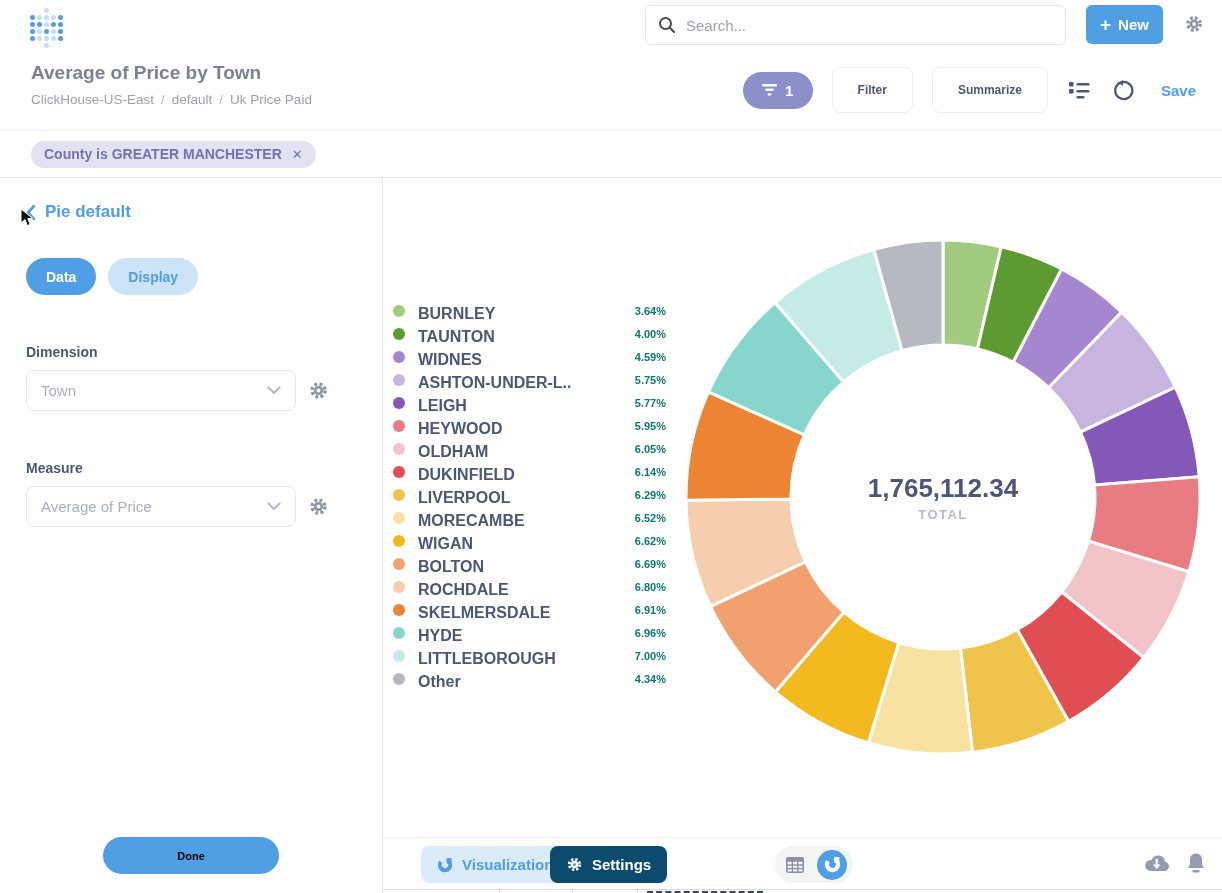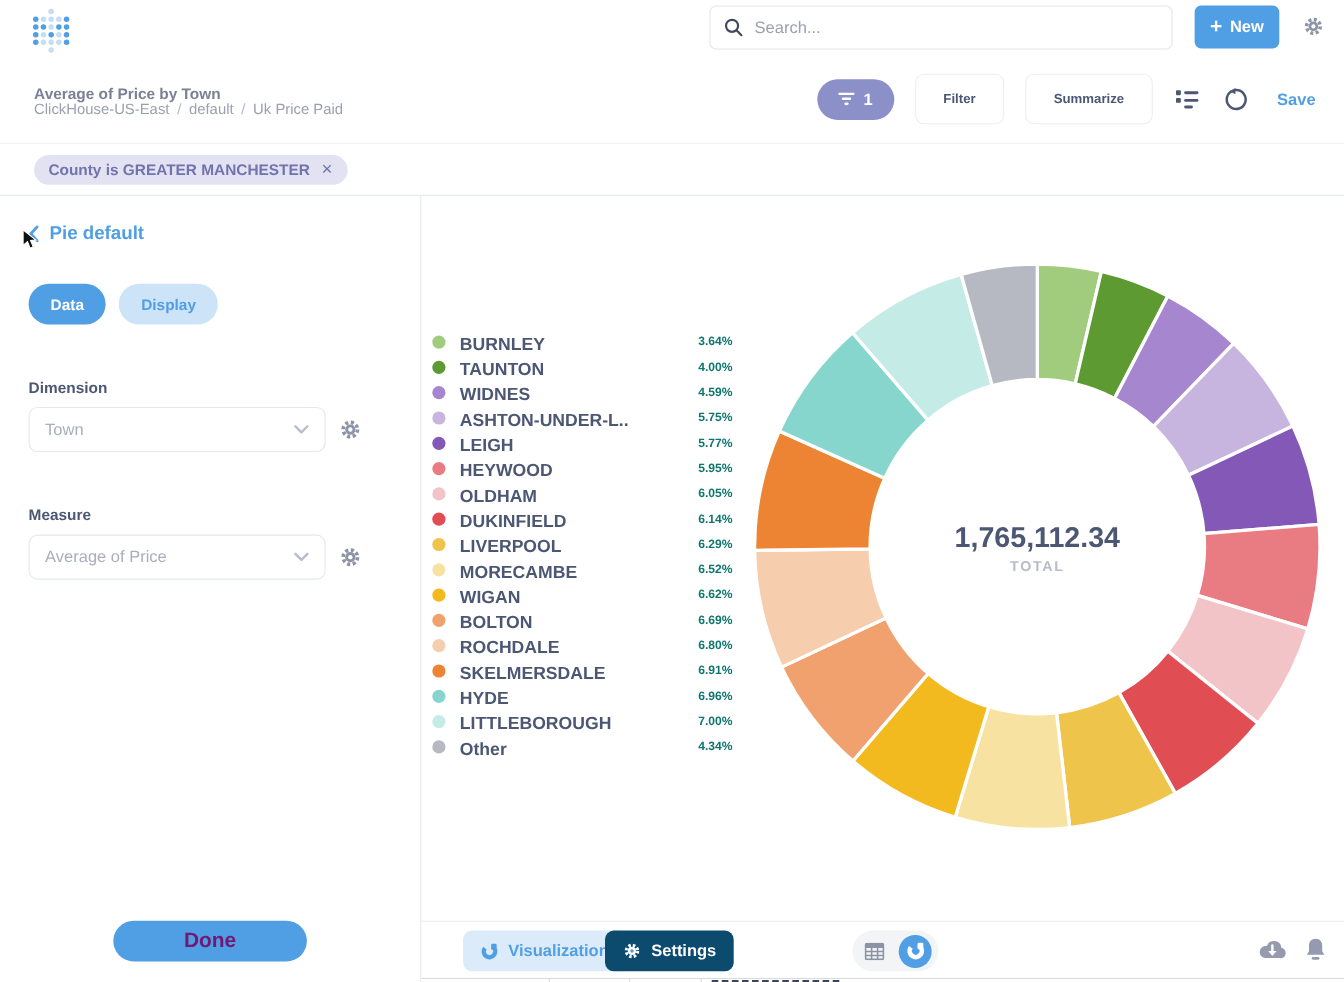--- a/index.html
+++ b/index.html
@@ -13,21 +13,21 @@
   .logo i { width:5px; height:5px; border-radius:50%; display:block; }
   .searchbox { position:absolute; left:645px; top:5px; width:421px; height:40px; border:1px solid #e3e6ea; border-radius:6px; background:#fff; display:flex; align-items:center; padding:0 12px; }
   .searchbox input { border:none; outline:none; flex:1; font-size:15px; color:#4c5773; font-family:inherit; margin-left:10px; }
   .searchbox input::placeholder { color:#9aa0ad; }
   .btn-new { position:absolute; left:1086px; top:5px; height:39px; padding:0 14px; background:#509ee3; color:#fff; border:none; border-radius:6px; font-size:15px; font-weight:700; font-family:inherit; display:flex; align-items:center; gap:7px; cursor:pointer; }
   .btn-new .plus { font-size:19px; font-weight:700; line-height:1; }
   .nav-gear { position:absolute; left:1184px; top:14px; cursor:pointer; }
 
   
   .titlerow { position:relative; height:80px; }
-  .q-title { position:absolute; left:31px; top:27px; font-size:14px; font-weight:700; color:#7b8093; cursor:pointer; }
+  .q-title { position:absolute; left:31px; top:12px; font-size:19px; font-weight:700; color:#7b8093; cursor:pointer; }
   .q-crumbs { position:absolute; left:31px; top:42px; font-size:13.5px; color:#9aa0ad; }
   .q-crumbs span.sep { margin:0 7px; color:#b4b9c4; }
   .q-crumbs .crumb { cursor:pointer; }
   .title-controls { position:absolute; right:26px; top:0; height:80px; display:flex; align-items:center; gap:19px; }
   .filter-pill { height:37px; width:70px; border-radius:19px; background:#8b90c9; color:#fff; display:flex; align-items:center; justify-content:center; gap:8px; font-size:15px; font-weight:700; border:none; cursor:pointer; }
   .btn-outline { height:46px; padding:0 25px; background:#fff; border:1px solid #eceef2; border-radius:8px; font-size:12px; font-weight:700; color:#4c5773; font-family:Liberation Sans, sans-serif; cursor:pointer; }
   .icon-btn { background:none; border:none; cursor:pointer; display:flex; align-items:center; padding:2px; }
   .save-link { color:#509ee3; font-size:15px; font-weight:700; cursor:pointer; margin-left:6px; }
 
   
@@ -41,21 +41,21 @@
   .sb-title { display:flex; align-items:center; gap:10px; color:#509ee3; font-size:17px; font-weight:700; position:relative; }
   .cursor-art { position:absolute; left:-6px; top:6px; }
   .tabs { display:flex; gap:12px; margin-top:36px; }
   .tab { height:37px; border-radius:19px; border:none; font-family:inherit; font-size:14px; font-weight:700; padding:0 20px; cursor:pointer; }
   .tab.active { background:#509ee3; color:#fff; }
   .tab.inactive { background:#cde3f8; color:#509ee3; }
   .field-label { margin-top:49px; font-size:14px; font-weight:700; color:#4c5773; }
   .field-row { display:flex; align-items:center; gap:12px; margin-top:10px; }
   .select { width:270px; height:41px; border:1px solid #e3e7ee; border-radius:8px; display:flex; align-items:center; padding:0 14px; cursor:pointer; background:#fff; }
   .select .val { flex:1; font-size:15px; color:#a8aebb; }
-  .btn-done { position:absolute; left:50%; transform:translateX(-50%); bottom:19px; width:176px; height:37px; border-radius:19px; background:#509ee3; border:none; color:#701a75; font-size:19px; font-weight:700; font-family:inherit; cursor:pointer; }
+  .btn-done { position:absolute; left:50%; transform:translateX(-50%); bottom:19px; width:176px; height:37px; border-radius:19px; background:#509ee3; border:none; color:#000000; font-size:11px; font-weight:700; font-family:inherit; cursor:pointer; }
 
   .main { position:relative; flex:1; }
   .chart-area { position:relative; height:659px; }
 
   
   .legend { position:absolute; left:10px; top:127px; width:273px; }
   .legend-row { display:flex; align-items:flex-start; height:23px; cursor:pointer; }
   .legend-dot { width:12px; height:12px; border-radius:50%; flex:none; }
   .legend-label { margin-left:13px; flex:1; font-size:16px; font-weight:700; color:#4c5773; white-space:nowrap; }
   .legend-pct { font-size:11px; font-weight:700; color:#0f766e; text-align:right; }

